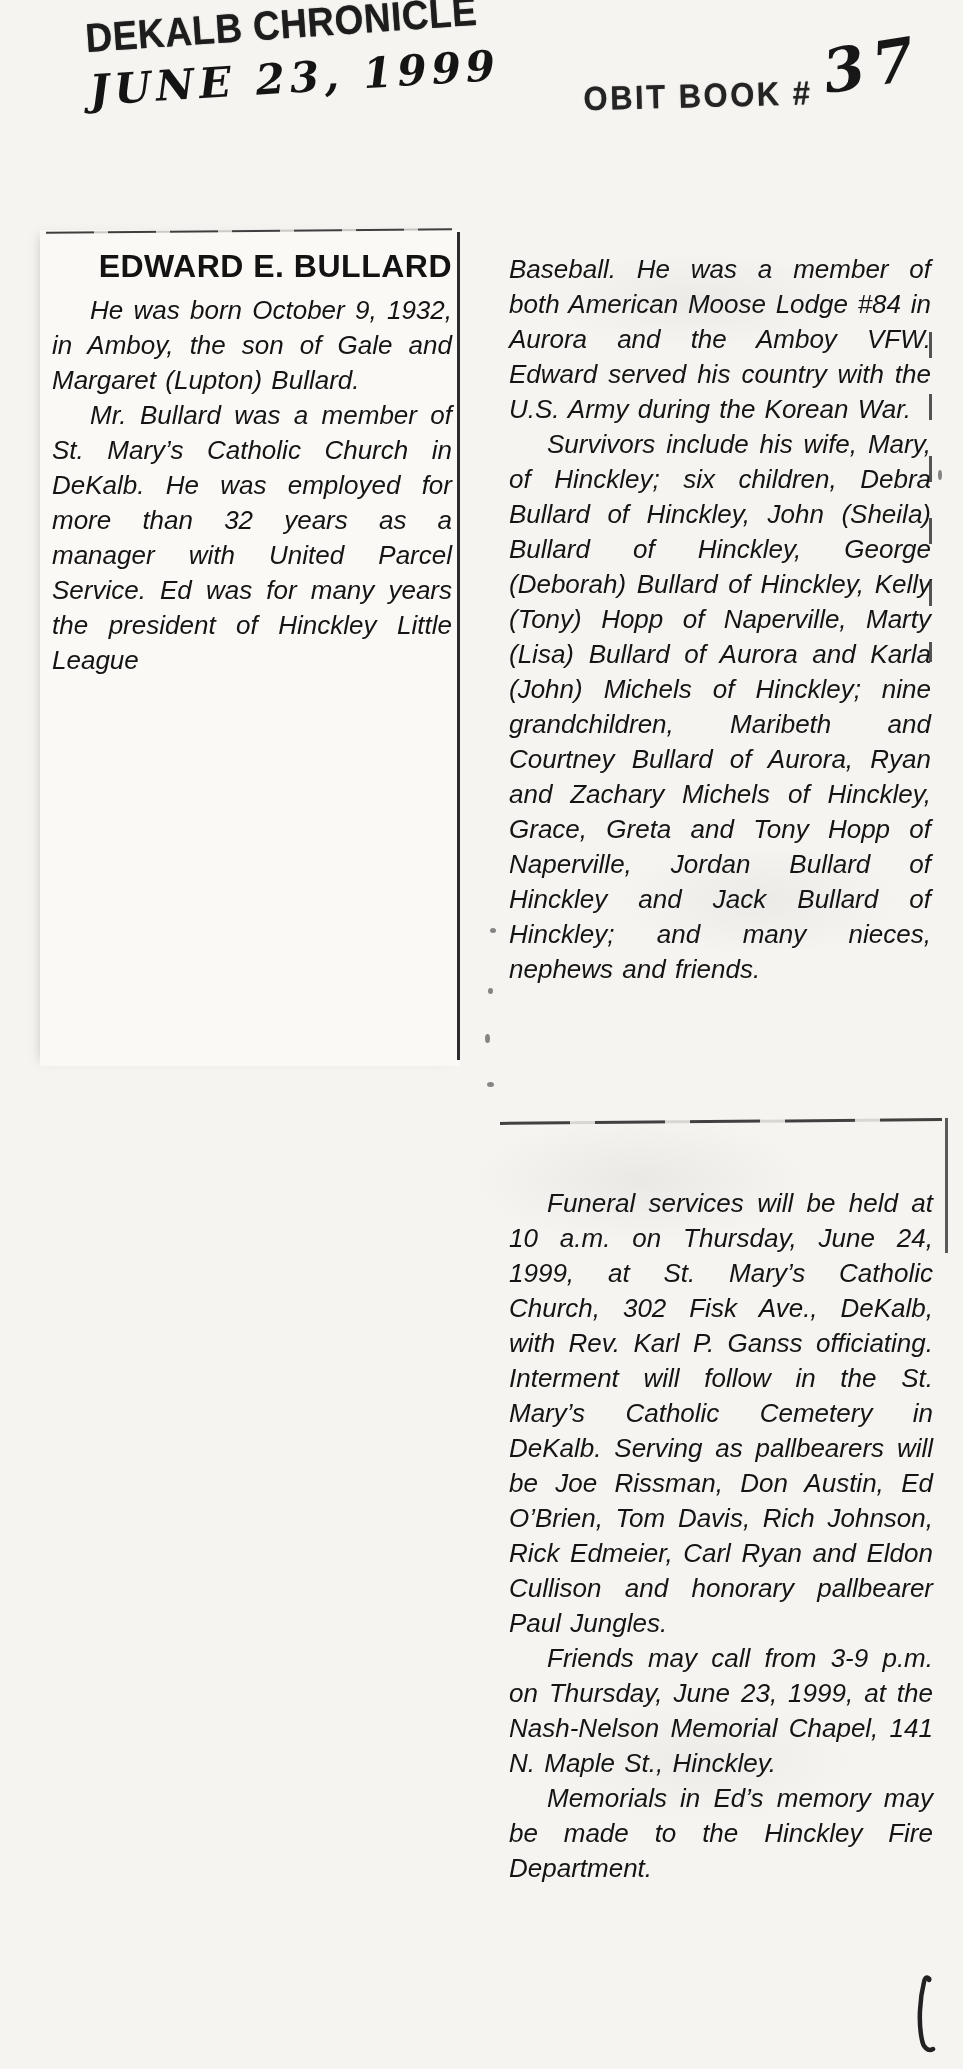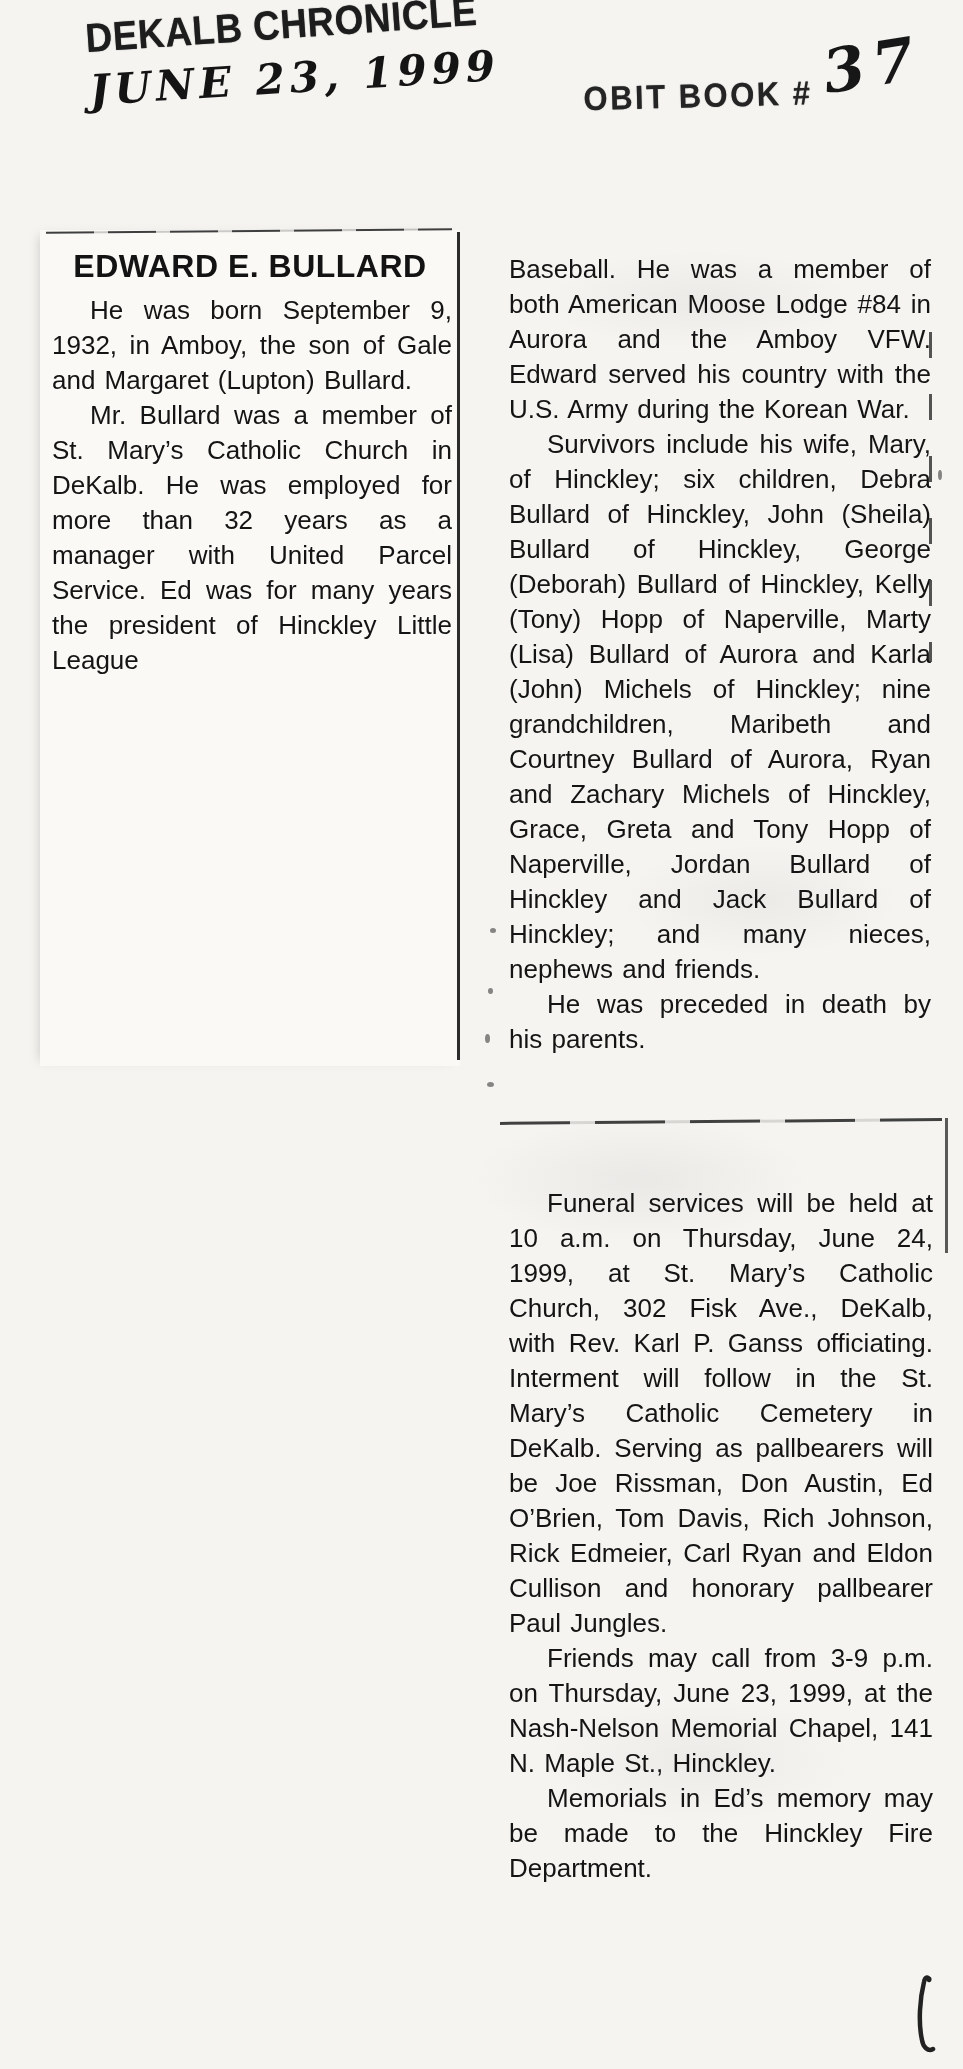--- a/index.html
+++ b/index.html
@@ -113,36 +113,37 @@
     position: absolute;
     right: 0;
     top: 2px;
     width: 3px;
     height: 99%;
     background: #2c2c2c;
   }
 
   .headline {
     margin: 18px 8px 8px 8px;
-    text-align: center;
+    text-align: right;
     font-size: 32px;
     font-weight: 700;
     letter-spacing: 0.5px;
     color: #131313;
   }
 
   .obit-p {
     margin: 0;
     padding: 0 8px 0 12px;
     font-size: 26px;
     line-height: 35px;
     text-align: justify;
     text-indent: 38px;
     word-spacing: 2px;
     color: #141414;
+    font-style: italic;
   }
   .obit-p.cont { text-indent: 0; }
 
   #right-clip-top {
     left: 497px;
     top: 252px;
     width: 442px;
     background: transparent;
   }
   #right-clip-bottom {
@@ -210,28 +211,27 @@
 
 <div class="masthead-stamp">DEKALB CHRONICLE</div>
 <div class="hw-date">JUNE 23, 1999</div>
 <div class="obit-book-stamp">OBIT BOOK #</div>
 <div class="hw-obit-number">37</div>
 
 <div id="left-clip" class="clip">
   <div class="clip-top-seam"></div>
   <div class="clip-right-seam"></div>
   <h1 class="headline">EDWARD E. BULLARD</h1>
-  <p class="obit-p">He was born September 9, 1932, in Amboy, the son of Gale and Margaret (Lupton) Bullard.</p>
+  <p class="obit-p">He was born October 9, 1932, in Amboy, the son of Gale and Margaret (Lupton) Bullard.</p>
   <p class="obit-p">Mr. Bullard was a member of St. Mary’s Catholic Church in DeKalb. He was employed for more than 32 years as a manager with United Parcel Service. Ed was for many years the president of Hinckley Little League</p>
 </div>
 
 <div id="right-clip-top" class="clip">
   <p class="obit-p cont">Baseball. He was a member of both American Moose Lodge #84 in Aurora and the Amboy VFW. Edward served his country with the U.S. Army during the Korean War.</p>
   <p class="obit-p">Survivors include his wife, Mary, of Hinckley; six children, Debra Bullard of Hinckley, John (Sheila) Bullard of Hinckley, George (Deborah) Bullard of Hinckley, Kelly (Tony) Hopp of Naperville, Marty (Lisa) Bullard of Aurora and Karla (John) Michels of Hinckley; nine grandchildren, Maribeth and Courtney Bullard of Aurora, Ryan and Zachary Michels of Hinckley, Grace, Greta and Tony Hopp of Naperville, Jordan Bullard of Hinckley and Jack Bullard of Hinckley; and many nieces, nephews and friends.</p>
-  <p class="obit-p">He was preceded in death by his parents.</p>
 </div>
 
 <div class="edge-dashes-right"></div>
 <div class="mid-seam"></div>
 <div class="mid-seam-tick"></div>
 
 <div id="right-clip-bottom" class="clip">
   <p class="obit-p">Funeral services will be held at 10 a.m. on Thursday, June 24, 1999, at St. Mary’s Catholic Church, 302 Fisk Ave., DeKalb, with Rev. Karl P. Ganss officiating. Interment will follow in the St. Mary’s Catholic Cemetery in DeKalb. Serving as pallbearers will be Joe Rissman, Don Austin, Ed O’Brien, Tom Davis, Rich Johnson, Rick Edmeier, Carl Ryan and Eldon Cullison and honorary pallbearer Paul Jungles.</p>
   <p class="obit-p">Friends may call from 3-9 p.m. on Thursday, June 23, 1999, at the Nash-Nelson Memorial Chapel, 141 N. Maple St., Hinckley.</p>
   <p class="obit-p">Memorials in Ed’s memory may be made to the Hinckley Fire Department.</p>

